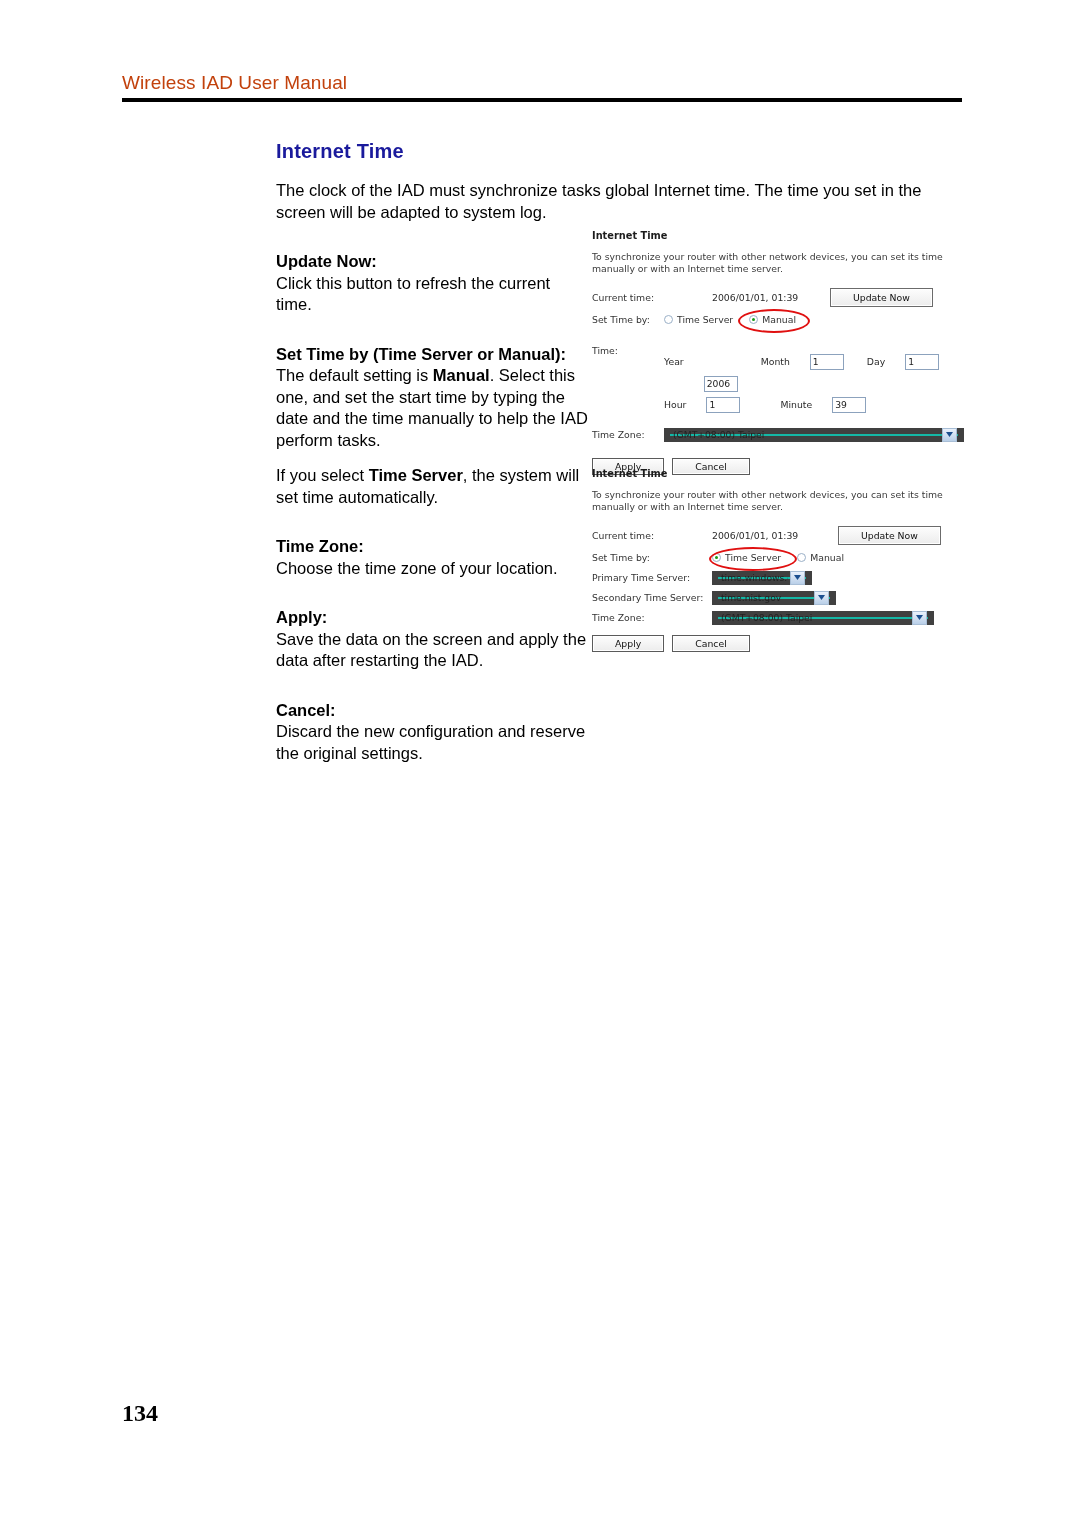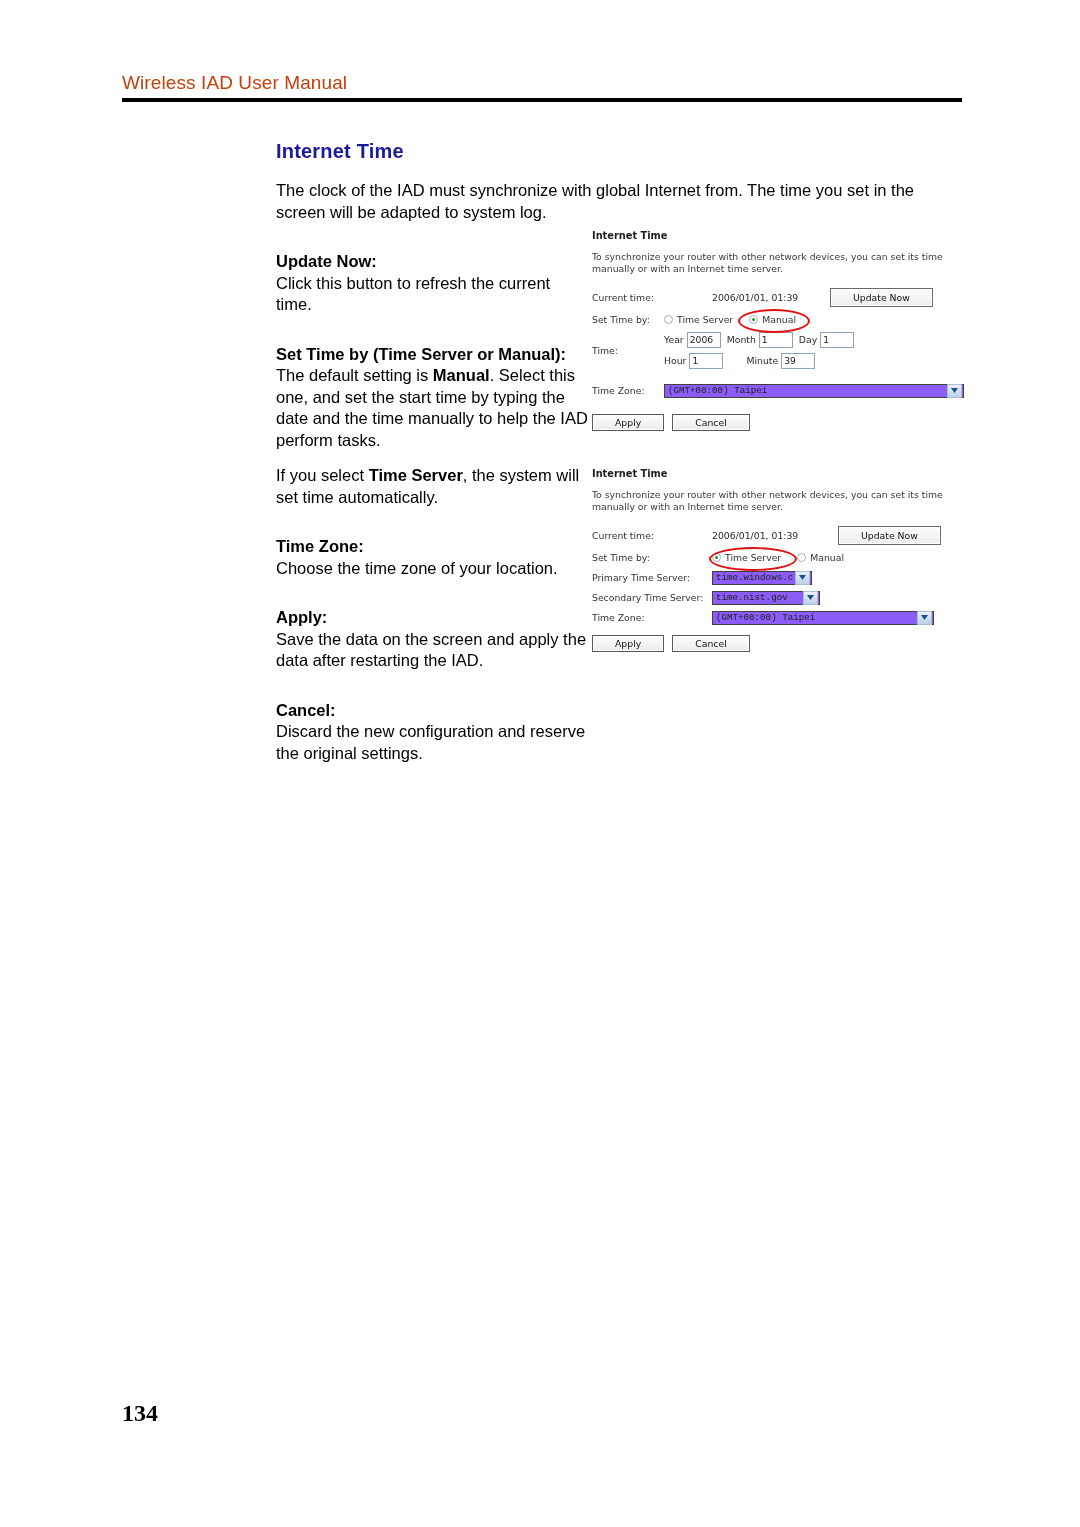--- a/index.html
+++ b/index.html
@@ -140,30 +140,29 @@
     line-height: 11px;
   }
   .xp-btn.wide {
     padding: 3px 22px;
     border: 1px solid #6b6b6b;
   }
   .xp-btn.small { padding: 2px 22px; }
 
   
   .xp-select {
-    border: 1px solid #404040;
-    background: #8b5cf6;
+    border: 6px solid #404040;
+    background: #14b8a6;
     height: 14px;
     display: inline-flex;
     align-items: center;
     justify-content: space-between;
     font-size: 9.2px;
     color: #222;
     box-sizing: border-box;
-    font-family: Liberation Mono, monospace;
   }
   .xp-select .sel-text { padding: 0 3px; white-space: nowrap; overflow: hidden; }
   .xp-select .sel-arrow {
     width: 13px;
     height: 12px;
     margin: 0 1px 0 2px;
     background: linear-gradient(#eaf1fb, #b9cfe8);
     border: 1px solid #a8bed6;
     display: flex;
     align-items: center;
@@ -196,21 +195,21 @@
 
   
   .ellipse {
     position: absolute;
     border: 2px solid #e01010;
     border-radius: 50%;
     pointer-events: none;
   }
 
   .time-grid { display: flex; flex-direction: column; gap: 5px; }
-  .time-line { display: flex; align-items: center; gap: 3px; }
+  .time-line { display: flex; align-items: center; gap: 20px; }
   .tz-row { margin-top: 14px; }
   .btn-row { margin-top: 16px; display: flex; gap: 8px; }
 
   
   #page-number {
     position: absolute;
     left: 122px;
     top: 1400px;
     font-family: "Liberation Serif", serif;
     font-weight: bold;
@@ -225,21 +224,21 @@
   <div class="header-title">Wireless IAD User Manual</div>
   <div class="header-rule"></div>
 </div>
 
 <div id="content-area">
   <h1 id="section-heading">Internet Time</h1>
 </div>
 
 <div id="text-column">
 
-  <p class="intro">The clock of the IAD must synchronize with global Internet from. The time you set in the screen will be adapted to system log.</p>
+  <p class="intro">The clock of the IAD must synchronize tasks global Internet time. The time you set in the screen will be adapted to system log.</p>
 
   <div class="blk">
     <span class="term">Update Now:</span>
     <span>Click this button to refresh the current time.</span>
   </div>
 
   <div class="blk">
     <span class="term">Set Time by (Time Server or Manual):</span>
     <span>The default setting is </span><span class="term-inline">Manual</span><span>. Select this one, and set the start time by typing the date and the time manually to help the IAD perform tasks.</span>
   </div>
@@ -286,21 +285,21 @@
       <span class="radio-label">Manual</span>
     </span>
     <span class="ellipse" style="left:146px; top:-3px; width:68px; height:20px;"></span>
   </div>
 
   <div class="frow" style="align-items:flex-start; margin-top:4px;">
     <span class="flabel narrow" style="padding-top:13px;">Time:</span>
     <span class="time-grid">
       <span class="time-line">
         <span>Year</span>
-        <span class="xp-input" style="width:28px;">2006</span>
+        <span class="xp-input" style="width:28px;margin-top:44px;">2006</span>
         <span style="margin-left:3px;">Month</span>
         <span class="xp-input" style="width:28px;">1</span>
         <span style="margin-left:3px;">Day</span>
         <span class="xp-input" style="width:28px;">1</span>
       </span>
       <span class="time-line">
         <span>Hour</span>
         <span class="xp-input" style="width:28px;">1</span>
         <span style="margin-left:20px;">Minute</span>
         <span class="xp-input" style="width:28px;">39</span>
@@ -356,21 +355,21 @@
       <span class="sel-arrow">
         <svg width="7" height="5" viewBox="0 0 7 5">
             <path d="M0 0 L7 0 L3.5 5 Z" fill="#1c4f8f"></path>
           </svg>
       </span>
     </span>
   </div>
 
   <div class="frow">
     <span class="flabel">Secondary Time Server:</span>
-    <span class="xp-select" style="width:108px;">
+    <span class="xp-select" style="width:124px;">
       <span class="sel-text">time.nist.gov</span>
       <span class="sel-arrow">
         <svg width="7" height="5" viewBox="0 0 7 5">
             <path d="M0 0 L7 0 L3.5 5 Z" fill="#1c4f8f"></path>
           </svg>
       </span>
     </span>
   </div>
 
   <div class="frow">

